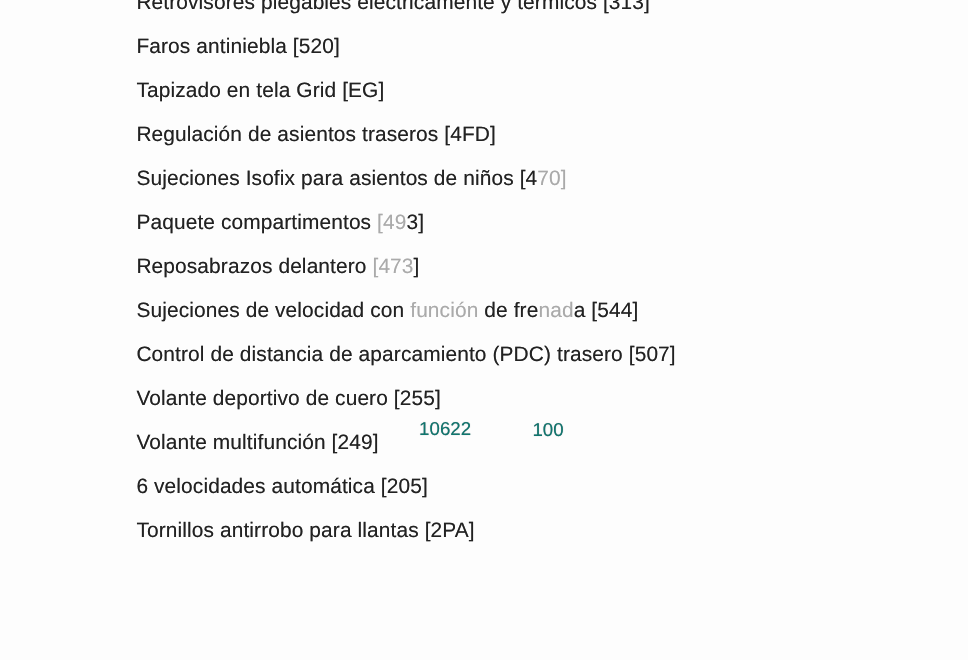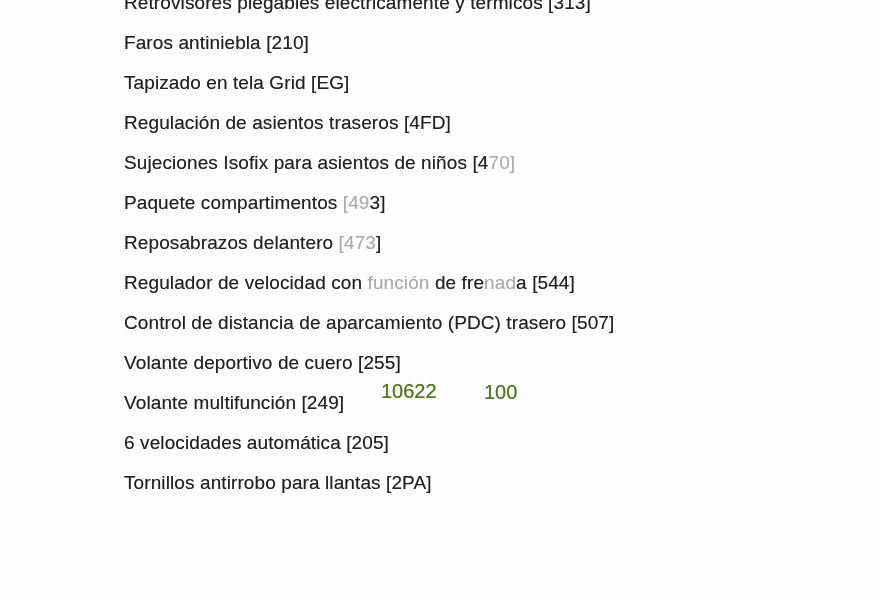--- a/index.html
+++ b/index.html
@@ -31,53 +31,53 @@
     text-shadow: 0 0 0.6px rgba(40,40,40,0.55);
     letter-spacing: 0.1px;
   }
   .run { color: inherit; }
   .run.gray {
     color: #aaaaaa;
     text-shadow: 0 0 0.6px rgba(170,170,170,0.4);
   }
   .overlay-num {
     position: absolute;
-    font-size: 20px;
-    color: #4d7c0f;
+    font-size: 17px;
+    color: #0f766e;
     text-shadow: 0 0 0.7px rgba(55,62,70,0.6);
     line-height: 1;
   }
   .overlay-num.left  { left: 381px; top: 381px; }
   .overlay-num.right { left: 484px; top: 382px; }
 </style>
 </head>
 <body>
 
 <div class="page">
 
   <div class="equipment-list">
 
       <div class="line"><span class="run">Retrovisores plegables eléctricamente y térmicos [313]</span></div>
 
 
 
-      <div class="line"><span class="run">Faros antiniebla [210]</span></div>
+      <div class="line"><span class="run">Faros antiniebla [520]</span></div>
 
       <div class="line"><span class="run">Tapizado en tela Grid [EG]</span></div>
 
       <div class="line"><span class="run">Regulación de asientos traseros [4FD]</span></div>
 
       <div class="line"><span class="run">Sujeciones Isofix para asientos de niños [4</span><span class="run gray">70]</span></div>
 
       <div class="line"><span class="run">Paquete compartimentos </span><span class="run gray">[49</span><span class="run">3]</span></div>
 
       <div class="line"><span class="run">Reposabrazos delantero </span><span class="run gray">[473</span><span class="run">]</span></div>
 
 
-      <div class="line"><span class="run">Regulador de velocidad con </span><span class="run gray">función</span><span class="run"> de fre</span><span class="run gray">nad</span><span class="run">a [544]</span></div>
+      <div class="line"><span class="run">Sujeciones de velocidad con </span><span class="run gray">función</span><span class="run"> de fre</span><span class="run gray">nad</span><span class="run">a [544]</span></div>
 
       <div class="line"><span class="run">Control de distancia de aparcamiento (PDC) trasero [507]</span></div>
 
       <div class="line"><span class="run">Volante deportivo de cuero [255]</span></div>
 
       <div class="line"><span class="run">Volante multifunción [249]</span></div>
 
       <div class="line"><span class="run">6 velocidades automática [205]</span></div>
 
       <div class="line"><span class="run">Tornillos antirrobo para llantas [2PA]</span></div>

